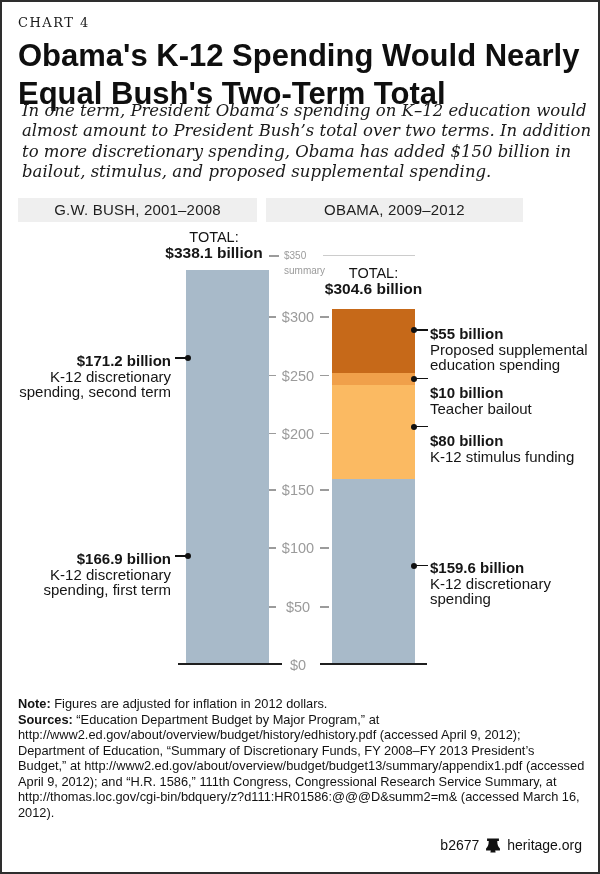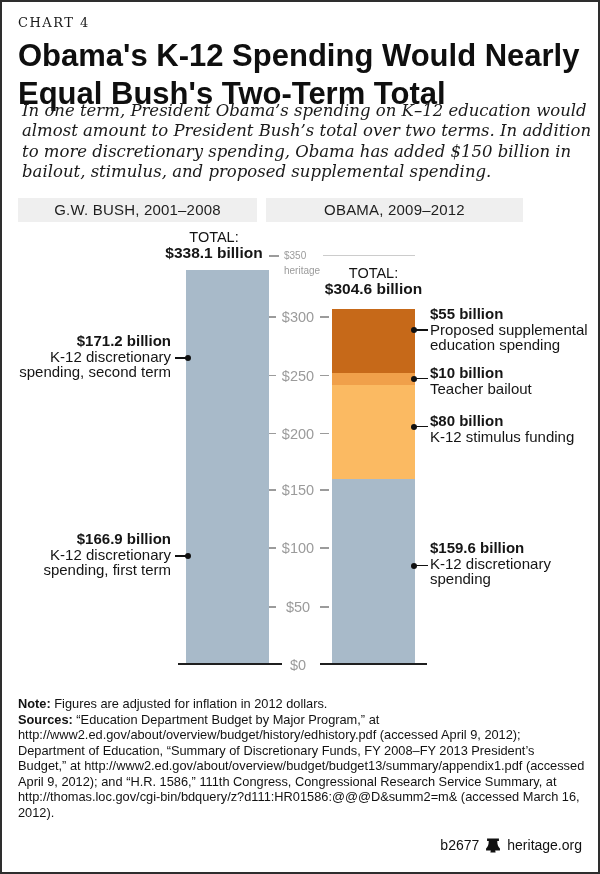--- a/index.html
+++ b/index.html
@@ -57,21 +57,21 @@
   .unit350{left:284px;top:248px;color:var(--c-axis,#9b9b9b);font-size:10px;line-height:15px;}
   .tick{
     left:267px;width:62px;height:18px;
     display:flex;align-items:center;justify-content:space-between;
   }
   .tick .lbl{color:var(--c-axis,#9b9b9b);font-size:14.5px;flex:1;text-align:center;}
   .tick .d{width:9px;height:1.5px;background:var(--c-axis,#9b9b9b);flex:0 0 auto;}
   .tick.nodash .d{visibility:hidden;}
 
   .callout{font-size:15px;line-height:15.5px;white-space:nowrap;}
-  .callout .v{font-weight:bold;}
+  .callout .v{font-weight:bold;margin-top:20px;}
   .callout.left{text-align:right;right:429px;}
   .callout.right{text-align:left;left:430px;}
   .lead-dash{height:1.5px;background:#111;}
   .lead-dash.l{left:175px;width:11px;}
   .lead-dash.r{left:416px;width:12px;}
   .dot{width:6px;height:6px;border-radius:50%;background:#111;}
   .dot.l{left:185px;}
   .dot.r{left:411px;}
 
   .footnote{left:18px;top:696px;width:568px;font-size:12.8px;line-height:15.5px;color:#121212;}
@@ -102,21 +102,21 @@
     <div class="t2">$338.1 billion</div>
   </div>
   <div class="abs total obama">
     <div class="t1">TOTAL:</div>
     <div class="t2">$304.6 billion</div>
   </div>
 
   <div class="abs axis-dash dash350"></div>
   <div class="abs unit350">
     <div>$350</div>
-    <div>heritage</div>
+    <div>summary</div>
   </div>
   <div class="abs grid350"></div>
 
   <div class="abs tick" style="top:308px;">
     <span class="d"></span>
     <span class="lbl">$300</span>
     <span class="d"></span>
   </div>
   <div class="abs tick" style="top:366.5px;">
     <span class="d"></span>

